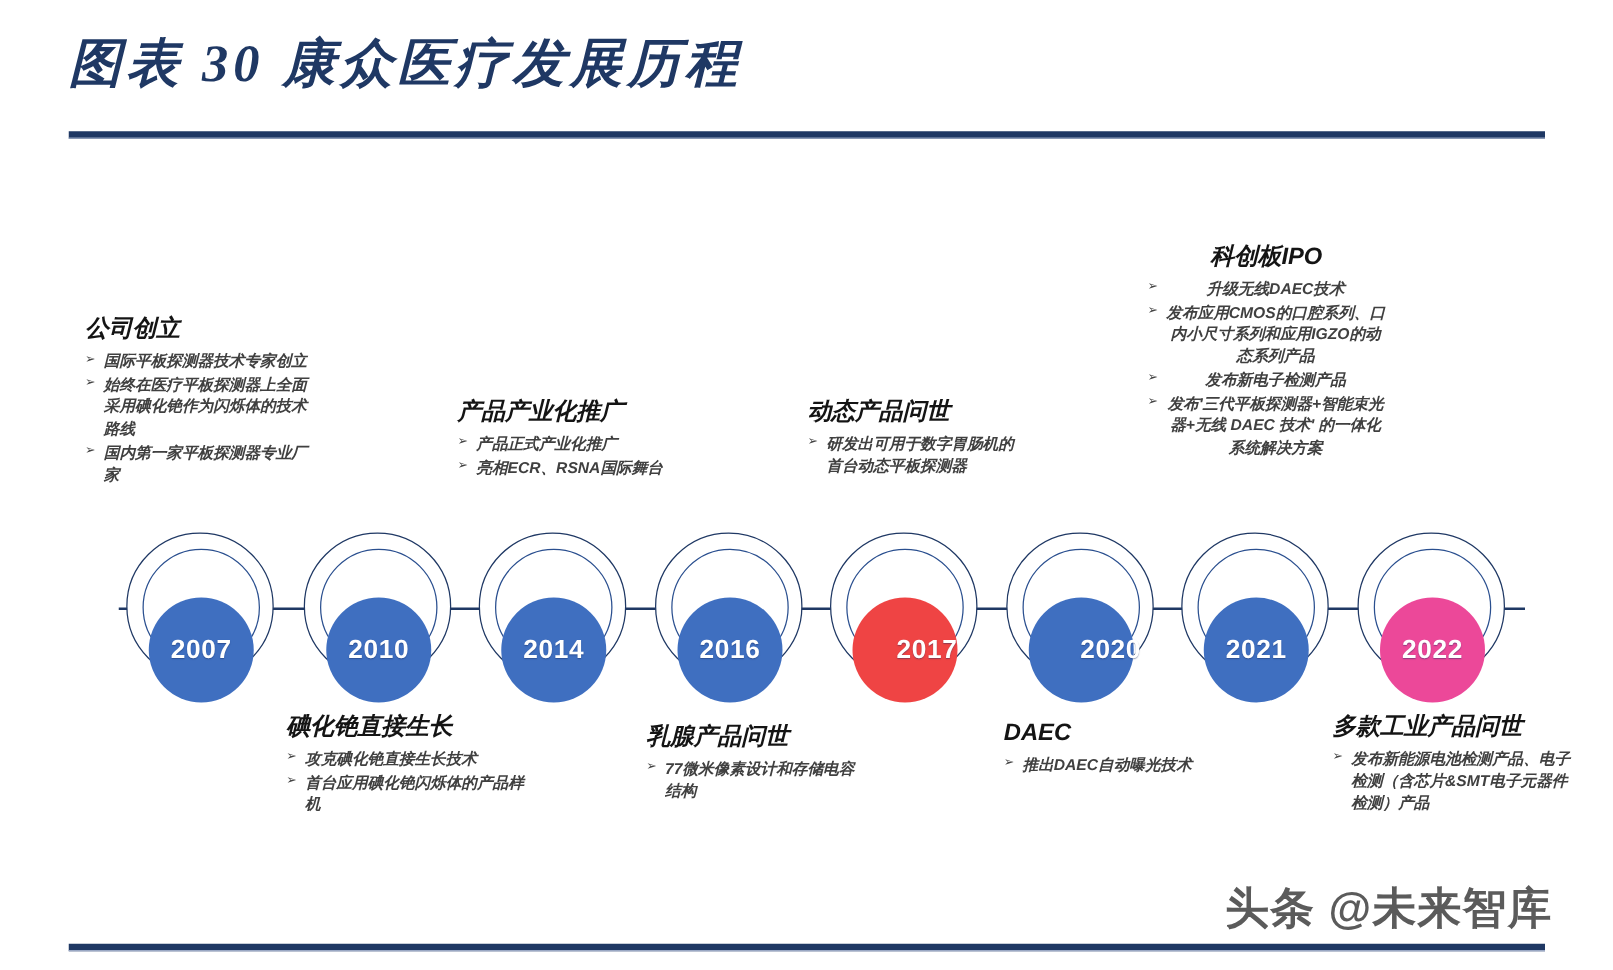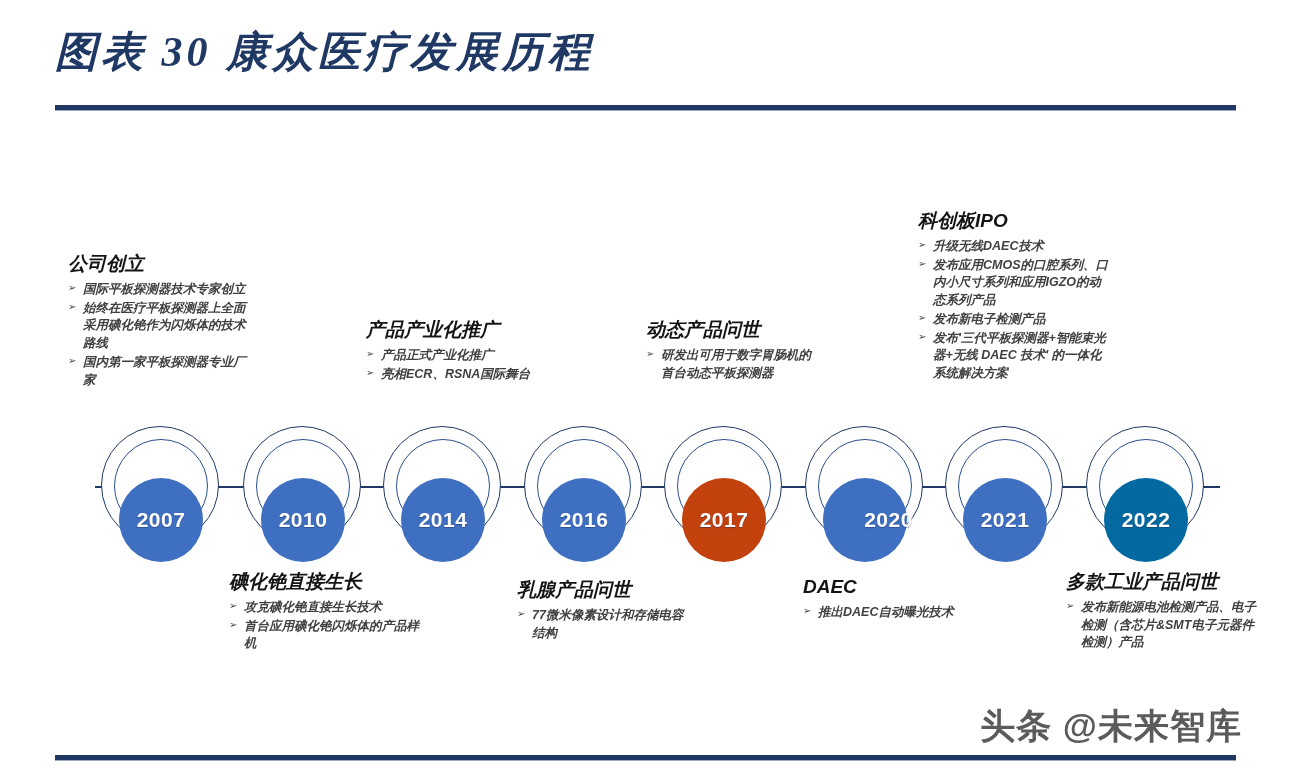--- a/index.html
+++ b/index.html
@@ -208,42 +208,42 @@
       <div class="node" style="left: 524px;">
         <div class="ring-outer"></div>
         <div class="ring-mid"></div>
         <div class="disc" style="background: rgb(63, 111, 192);">
           <span class="year-label">2016</span>
         </div>
       </div>
       <div class="node" style="left: 664px;">
         <div class="ring-outer"></div>
         <div class="ring-mid"></div>
-        <div class="disc" style="background: #c2410c;">
+        <div class="disc" style="background: #ef4444; justify-content: flex-end;">
           <span class="year-label">2017</span>
         </div>
       </div>
       <div class="node" style="left: 805px;">
         <div class="ring-outer"></div>
         <div class="ring-mid"></div>
         <div class="disc" style="background: rgb(63, 111, 192); padding-left: 47px;">
           <span class="year-label">2020</span>
         </div>
       </div>
       <div class="node" style="left: 945px;">
         <div class="ring-outer"></div>
         <div class="ring-mid"></div>
         <div class="disc" style="background: rgb(63, 111, 192);">
           <span class="year-label">2021</span>
         </div>
       </div>
       <div class="node" style="left: 1086px;">
         <div class="ring-outer"></div>
         <div class="ring-mid"></div>
-        <div class="disc" style="background: #0369a1;">
+        <div class="disc" style="background: #ec4899;">
           <span class="year-label">2022</span>
         </div>
       </div>
       <div class="ann" style="left: 68px; top: 252px; width: 185px;">
         <div class="ann-title">公司创立</div>
         <ul class="ann-list">
           <li>国际平板探测器技术专家创立</li>
           <li>始终在医疗平板探测器上全面采用碘化铯作为闪烁体的技术路线</li>
           <li>国内第一家平板探测器专业厂家</li>
         </ul>
@@ -273,21 +273,21 @@
         <ul class="ann-list">
           <li>研发出可用于数字胃肠机的首台动态平板探测器</li>
         </ul>
       </div>
       <div class="ann" style="left: 803px; top: 575px; width: 160px;">
         <div class="ann-title">DAEC</div>
         <ul class="ann-list">
           <li>推出DAEC自动曝光技术</li>
         </ul>
       </div>
-      <div class="ann" style="left: 918px; top: 209px; width: 190px;">
+      <div class="ann" style="left: 918px; top: 194px; width: 190px; text-align: center;">
         <div class="ann-title">科创板IPO</div>
         <ul class="ann-list">
           <li>升级无线DAEC技术</li>
           <li>发布应用CMOS的口腔系列、口内小尺寸系列和应用IGZO的动态系列产品</li>
           <li>发布新电子检测产品</li>
           <li>发布'三代平板探测器+智能束光器+无线 DAEC 技术' 的一体化系统解决方案</li>
         </ul>
       </div>
       <div class="ann" style="left: 1066px; top: 570px; width: 200px;">
         <div class="ann-title">多款工业产品问世</div>

